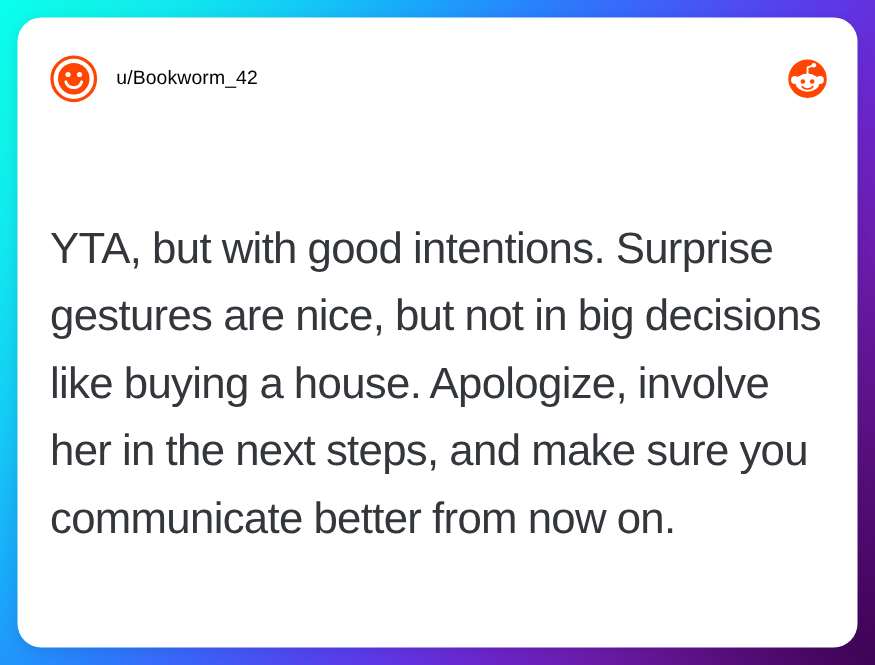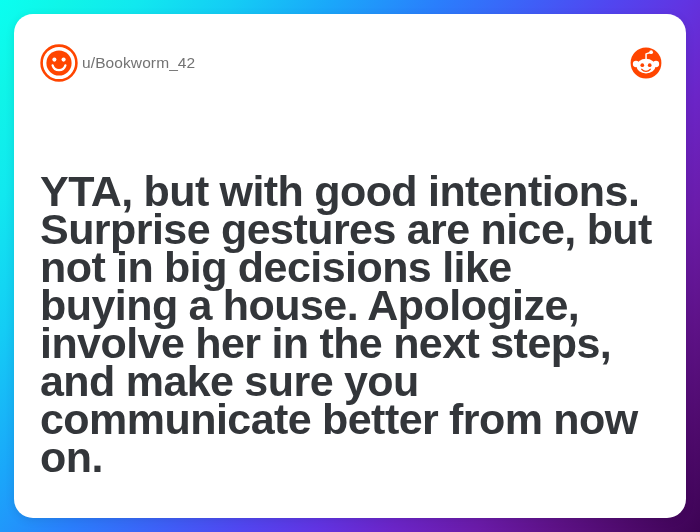--- a/index.html
+++ b/index.html
@@ -64,25 +64,25 @@
   }
 
   .avatar {
     width: 38px;
     height: 38px;
     flex: 0 0 38px;
     display: block;
   }
 
   .username {
-    margin-left: 4px;
+    margin-left: 15px;
     font-family: "Liberation Sans", sans-serif;
     font-size: 15.5px;
     font-weight: 400;
-    color: #737373;
+    color: #000000;
     letter-spacing: 0.1px;
     white-space: nowrap;
   }
 
   .header-spacer {
     flex: 1 1 auto;
   }
 
   .brand-logo {
     width: 32px;
@@ -96,23 +96,23 @@
     position: absolute;
     left: 0;
     top: 98px;
     width: 100%;
     padding: 60px 26px 0 26px;
     box-sizing: border-box;
   }
 
   #body-text {
     font-family: "Liberation Sans", sans-serif;
-    font-size: 43px;
-    line-height: 38px;
-    font-weight: 700;
+    font-size: 35px;
+    line-height: 54px;
+    font-weight: 400;
     color: #33363a;
     letter-spacing: -0.55px;
     white-space: pre-line;
     word-spacing: -0.5px;
   }
 </style>
 </head>
 <body>
 
 <div id="stage">

